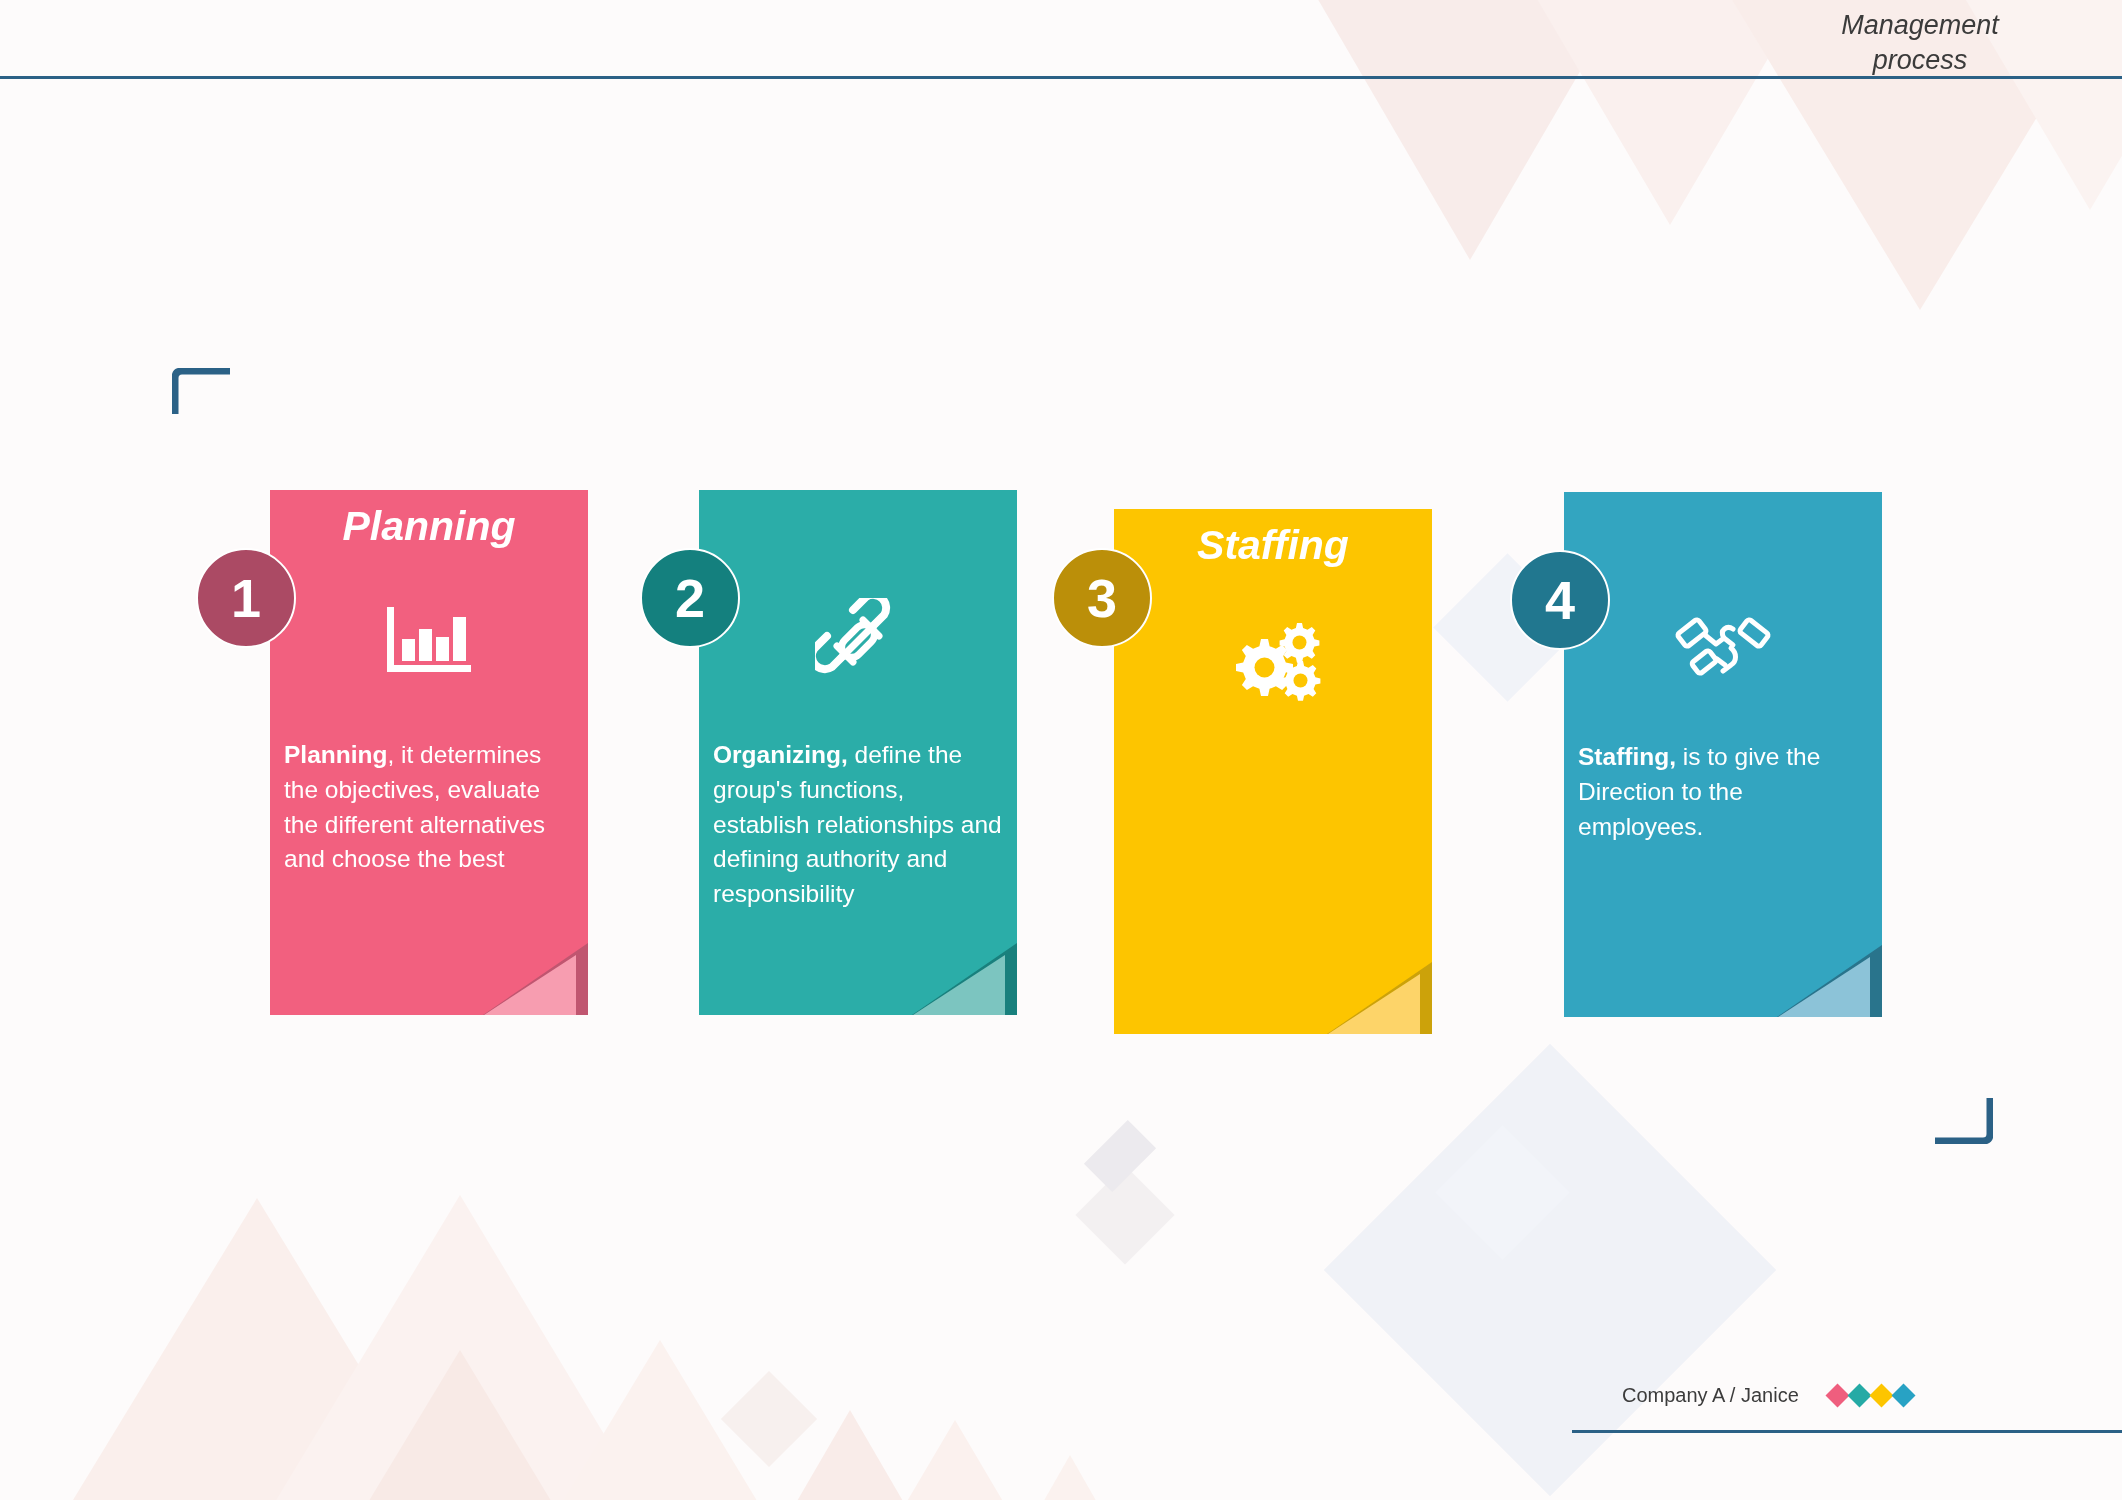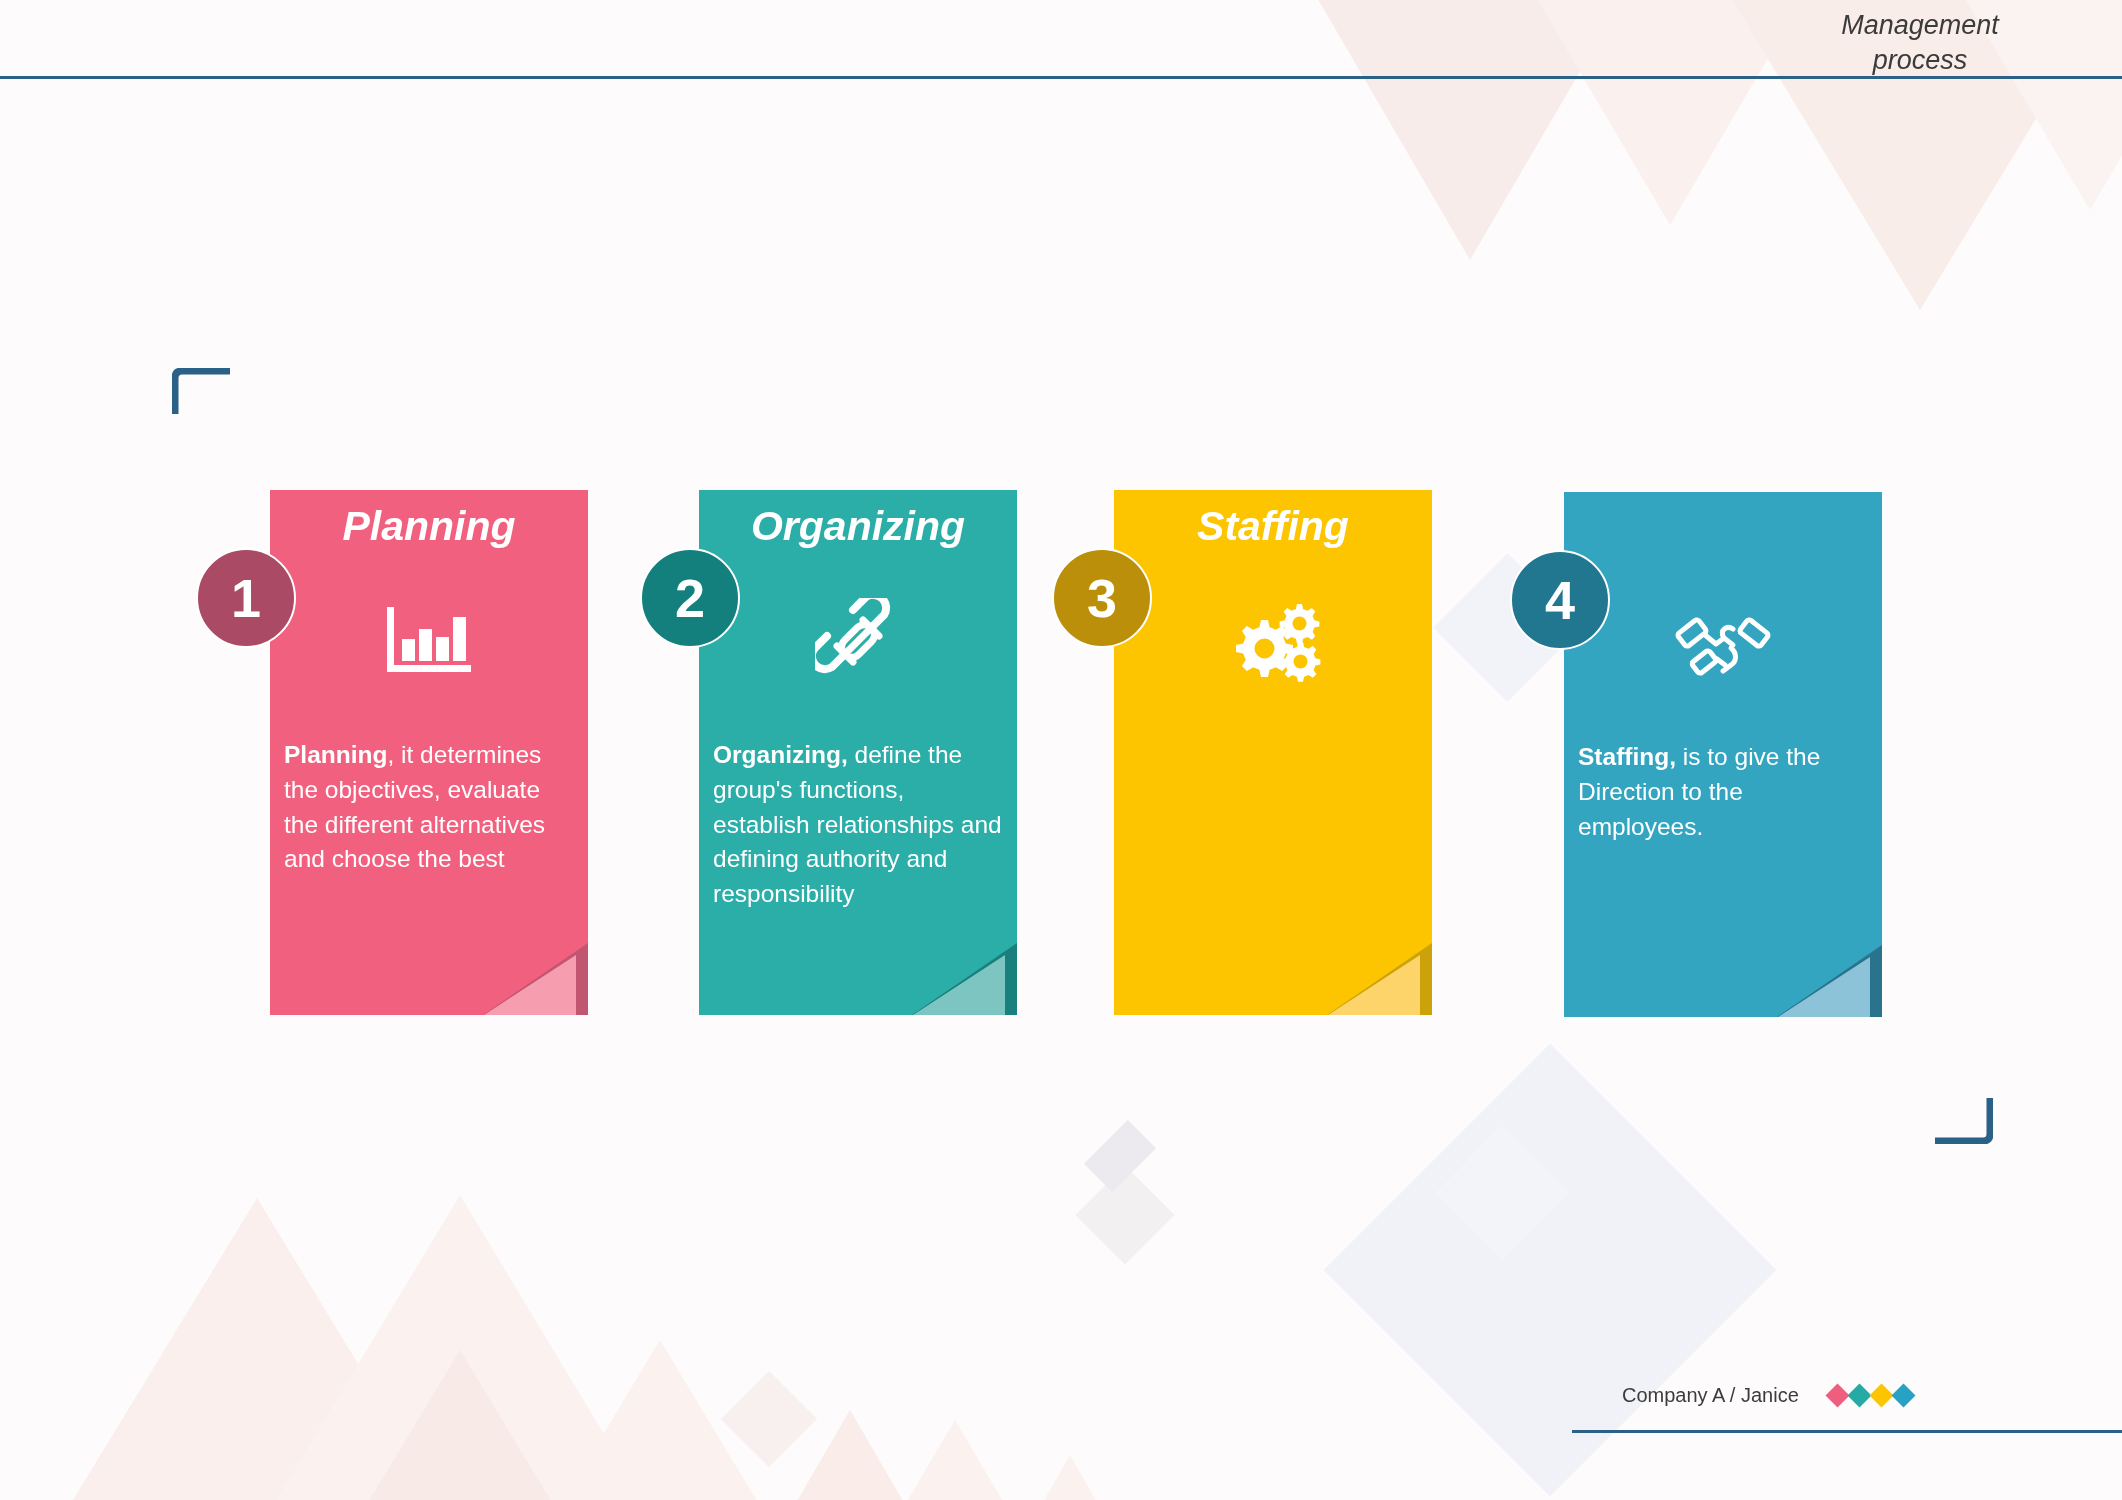--- a/index.html
+++ b/index.html
@@ -293,21 +293,20 @@
         <b>Planning</b><span>, it determines the objectives, evaluate the different alternatives and choose the best</span>
       </div>
       <div class="fold-dark"></div>
       <div class="fold-light"></div>
     </div>
     <div class="num-badge" style="left:196px; background:#ab4a64;">
       <span>1</span>
     </div>
 
     <div class="card" style="left:699px; background:#2bada8; --fd:#19807d; --fl:#7cc5c0;">
-      <div class="card-title">Organizing</div>
       <div class="card-icon">
         <svg width="86" height="86" viewBox="0 0 86 86">
           <g fill="none" stroke="#fff" stroke-width="8" stroke-linecap="round">
             <path d="M30 56 L17 69 a13 13 0 0 1 -18 -18 L12 38"></path>
             <path d="M56 30 L69 17 a13 13 0 0 0 -18 -18 L38 12"></path>
           </g>
           <g fill="none" stroke="#fff" stroke-width="7" stroke-linecap="round">
             <path d="M26 60 L60 26"></path>
             <path d="M22 48 L38 64"></path>
             <path d="M48 22 L64 38"></path>
@@ -320,21 +319,21 @@
       <div class="card-body">
         <b>Organizing,</b><span> define the group's functions, establish relationships and defining authority and responsibility</span>
       </div>
       <div class="fold-dark"></div>
       <div class="fold-light"></div>
     </div>
     <div class="num-badge" style="left:640px; background:#14807e;">
       <span>2</span>
     </div>
 
-    <div class="card" style="left:1114px; background:#fdc500; --fd:#cca20a; --fl:#fdd469;">
+    <div class="card" style="left:1114px; background:#fdc500;margin-top:19px; --fd:#cca20a; --fl:#fdd469;">
       <div class="card-title">Staffing</div>
       <div class="card-icon">
         <svg width="96" height="86" viewBox="0 0 96 86">
           <g fill="#fff">
             <path d="M36 22 l7 0 1.6 7.2 6.3 2.6 6.2-3.9 5 5 -3.9 6.2 2.6 6.3 7.2 1.6 0 7 -7.2 1.6 -2.6 6.3 3.9 6.2 -5 5 -6.2-3.9 -6.3 2.6 -1.6 7.2 -7 0 -1.6-7.2 -6.3-2.6 -6.2 3.9 -5-5 3.9-6.2 -2.6-6.3 -7.2-1.6 0-7 7.2-1.6 2.6-6.3 -3.9-6.2 5-5 6.2 3.9 6.3-2.6z"></path>
             <circle cx="39.5" cy="50.5" r="10" fill="#fdc500"></circle>
             <path d="M72 6 l5 0 1.1 5 4.4 1.8 4.3-2.7 3.5 3.5 -2.7 4.3 1.8 4.4 5 1.1 0 5 -5 1.1 -1.8 4.4 2.7 4.3 -3.5 3.5 -4.3-2.7 -4.4 1.8 -1.1 5 -5 0 -1.1-5 -4.4-1.8 -4.3 2.7 -3.5-3.5 2.7-4.3 -1.8-4.4 -5-1.1 0-5 5-1.1 1.8-4.4 -2.7-4.3 3.5-3.5 4.3 2.7 4.4-1.8z"></path>
             <circle cx="74.5" cy="25.5" r="7" fill="#fdc500"></circle>
             <path d="M73 44 l5 0 1.1 5 4.4 1.8 4.3-2.7 3.5 3.5 -2.7 4.3 1.8 4.4 5 1.1 0 5 -5 1.1 -1.8 4.4 2.7 4.3 -3.5 3.5 -4.3-2.7 -4.4 1.8 -1.1 5 -5 0 -1.1-5 -4.4-1.8 -4.3 2.7 -3.5-3.5 2.7-4.3 -1.8-4.4 -5-1.1 0-5 5-1.1 1.8-4.4 -2.7-4.3 3.5-3.5 4.3 2.7 4.4-1.8z"></path>
             <circle cx="75.5" cy="63.5" r="7" fill="#fdc500"></circle>

